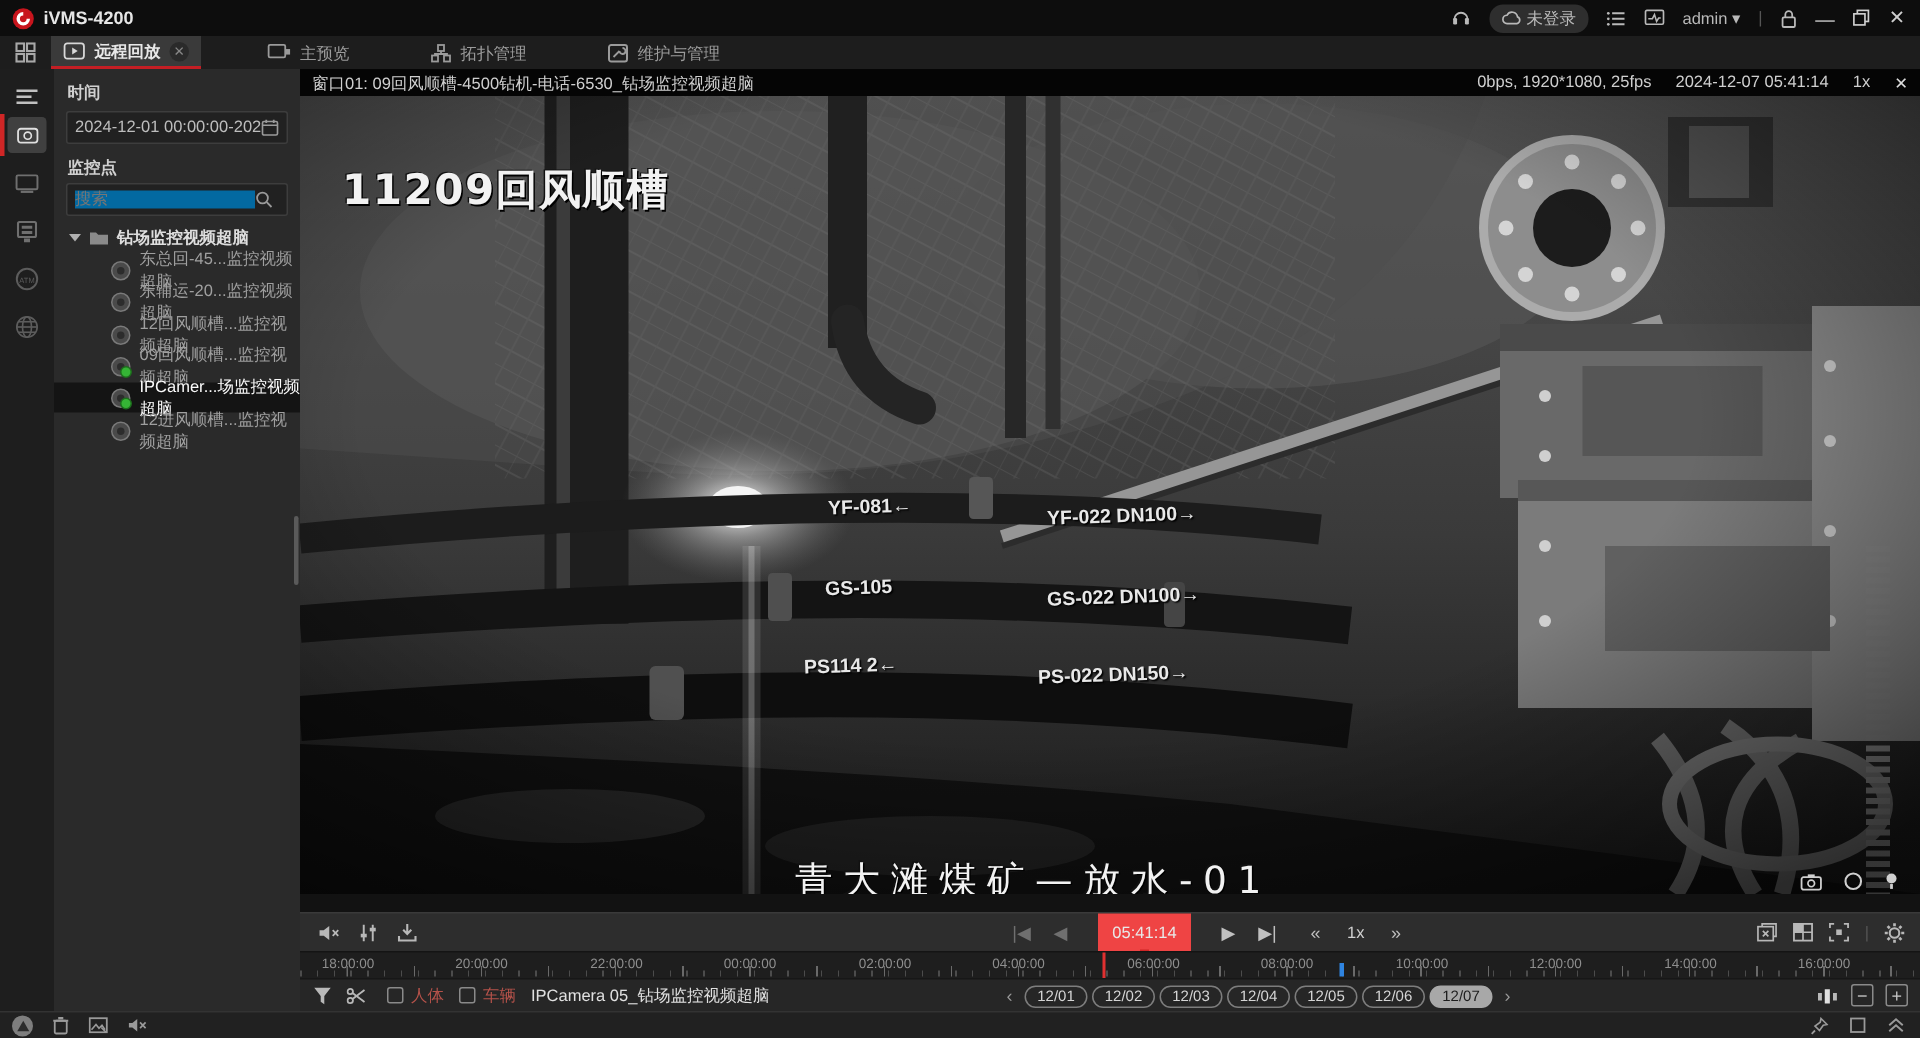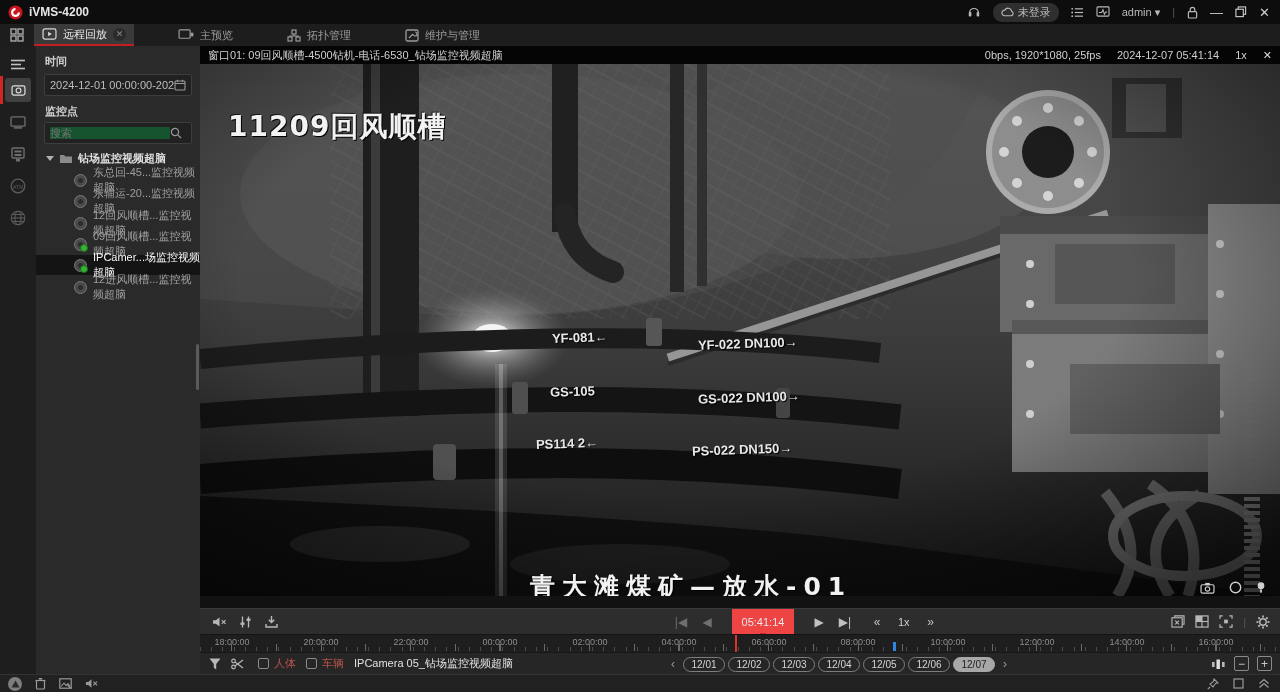--- a/index.html
+++ b/index.html
@@ -15,57 +15,57 @@
   #title-right { margin-left:auto; display:flex; align-items:center; gap:12px; padding-right:10px; color:#b9b9b9; }
   .pill { display:flex; align-items:center; gap:4px; background:#2e2e2e; border-radius:9px; padding:2px 8px; }
   .wctl { font-size:13px; color:#cfcfcf; cursor:default; }
   .vsep { color:#555; }
 
   
   #tabbar { position:absolute; top:24px; left:0; width:1280px; height:22px; background:#1d1d1d;
     display:flex; align-items:stretch; }
   #grid-btn { width:34px; display:flex; align-items:center; justify-content:center; }
   .tab { display:flex; align-items:center; gap:6px; padding:0 10px; color:#9b9b9b; }
-  .tab.active { background:#3a3a3a; color:#e8e8e8; border-bottom:2px solid #c41e24; padding:0 8px; }
+  .tab.active { background:#3a3a3a; color:#e8e8e8; border-bottom:2px solid #c41e24; padding:0 8px;font-weight:bold; }
   .tab-sp { width:34px; }
   .tab-close { width:13px; height:13px; border-radius:50%; background:#2a2a2a; color:#888;
     display:flex; align-items:center; justify-content:center; font-size:9px; }
 
   
   #sidebar { position:absolute; top:46px; left:0; width:36px; height:628px; background:#1e1e1e; }
   .sb-ic { position:absolute; left:0; width:36px; height:24px; display:flex; align-items:center; justify-content:center; }
   #sb-sel-box { position:absolute; left:5px; top:32px; width:26px; height:24px; background:#404040; border-radius:3px; }
   #sb-red { position:absolute; left:0; top:30px; width:3px; height:28px; background:#d02626; }
 
   
   #leftpanel { position:absolute; top:46px; left:36px; width:164px; height:628px; background:#2a2a2a; }
   .pl-label { position:absolute; left:9px; color:#d0d0d0; font-weight:bold; }
   .pl-input { position:absolute; left:8px; width:148px; height:22px; background:#212121;
     border:1px solid #3d3d3d; border-radius:2px; display:flex; align-items:center; padding:0 5px; color:#bdbdbd; }
-  #search-input { background:#14532d; border:none; outline:none; color:#bdbdbd; width:120px; font-size:11px; font-family:inherit; }
+  #search-input { background:#0369a1; border:none; outline:none; color:#bdbdbd; width:120px; font-size:11px; font-family:inherit; }
   #tree-root { position:absolute; top:102px; left:0; width:164px; height:20px; display:flex; align-items:center; gap:5px; padding-left:10px; color:#dedede; font-weight:bold; }
   .caret { width:0; height:0; border-left:4px solid transparent; border-right:4px solid transparent; border-top:5px solid #b0b0b0; }
   .cam-row { position:absolute; left:0; width:164px; height:20px; display:flex; align-items:center; gap:6px; padding-left:38px; color:#9f9f9f; }
   .cam-row.sel { background:#141414; color:#fafafa; }
   .cam-ic { position:relative; width:13px; height:13px; border-radius:50%; background:#4a4a4a; border:1px solid #7a7a7a; flex:none; }
   .cam-ic::before { content:""; position:absolute; left:3px; top:3px; width:5px; height:5px; border-radius:50%; background:#2c2c2c; }
   .cam-ic.on::after { content:""; position:absolute; right:-2px; bottom:-2px; width:6px; height:6px; border-radius:50%; background:#35b535; border:1px solid #1d6d1d; }
   #pl-scroll { position:absolute; right:1px; top:298px; width:3px; height:46px; background:#5a5a5a; border-radius:2px; }
 
   
   #main { position:absolute; top:46px; left:200px; width:1080px; height:628px; background:#121212; }
   #video-header { position:absolute; top:0; left:0; width:1080px; height:18px; background:#050505;
     display:flex; align-items:center; padding:0 8px; color:#cfcfcf; }
   #vh-right { margin-left:auto; display:flex; align-items:center; gap:16px; }
   #video { position:absolute; top:18px; left:0; width:1080px; height:532px; background:#000; overflow:hidden; }
   .osd { position:absolute; color:#f2f2f2; font-family:"DejaVu Sans","Liberation Sans",sans-serif;
     text-shadow:1px 1px 0 #000, -1px -1px 0 #111; white-space:nowrap; }
   #osd-dt { left:6px; top:0px; font-size:23px; font-weight:bold; letter-spacing:2px; }
   #osd-cam { left:28px; top:44px; font-size:28px; font-weight:bold; letter-spacing:1px; }
-  #osd-bottom { left:330px; top:506px; font-size:25px; font-weight:bold; letter-spacing:7px; }
+  #osd-bottom { left:330px; top:506px; font-size:25px; font-weight:normal; letter-spacing:7px; }
   .pipe-lbl { position:absolute; color:#e8e8e8; font-size:13px; font-weight:bold;
     text-shadow:1px 1px 1px #000; transform:rotate(-2deg); white-space:nowrap; }
   #vid-tools { position:absolute; right:14px; bottom:2px; display:flex; gap:14px; align-items:center; }
 
   
   #controls { position:absolute; top:562px; left:0; width:1080px; height:26px; background:#2d2d2d;
     border-top:1px solid #3a3a3a; display:flex; align-items:center; }
   .ctl { display:flex; align-items:center; justify-content:center; width:26px; height:26px; color:#b8b8b8; }
   .tri { font-size:12px; color:#c0c0c0; }
   .tri.dim { color:#6f6f6f; }

